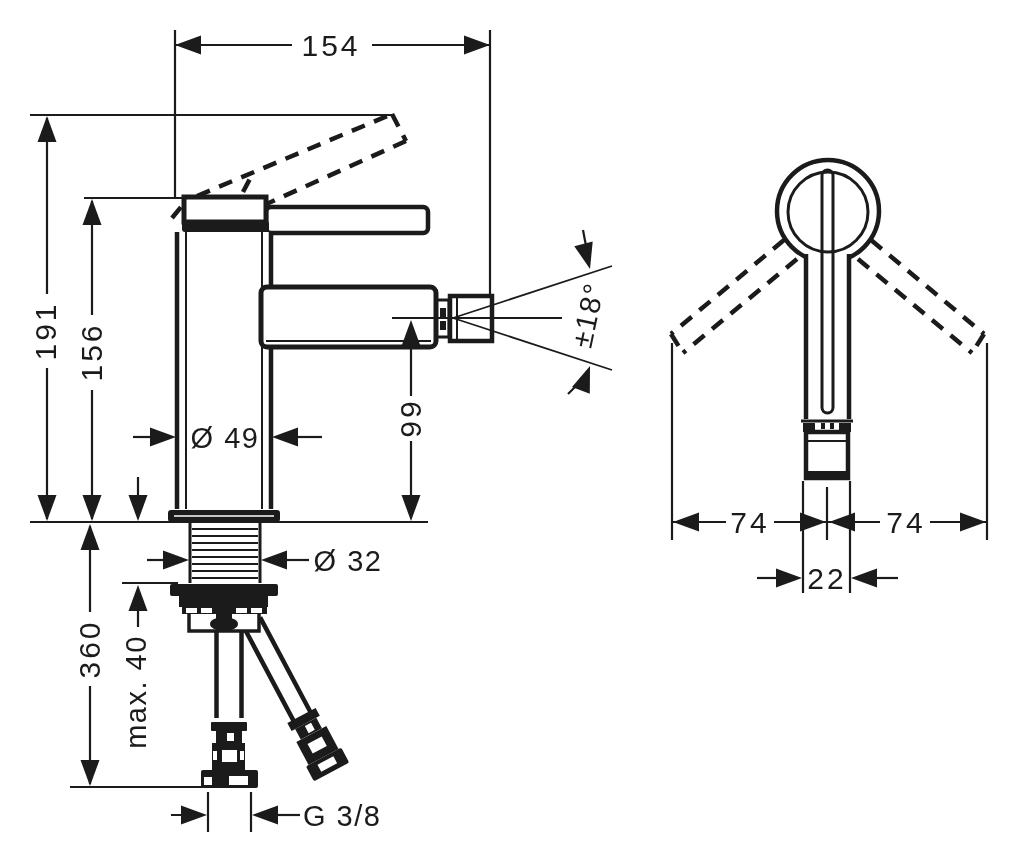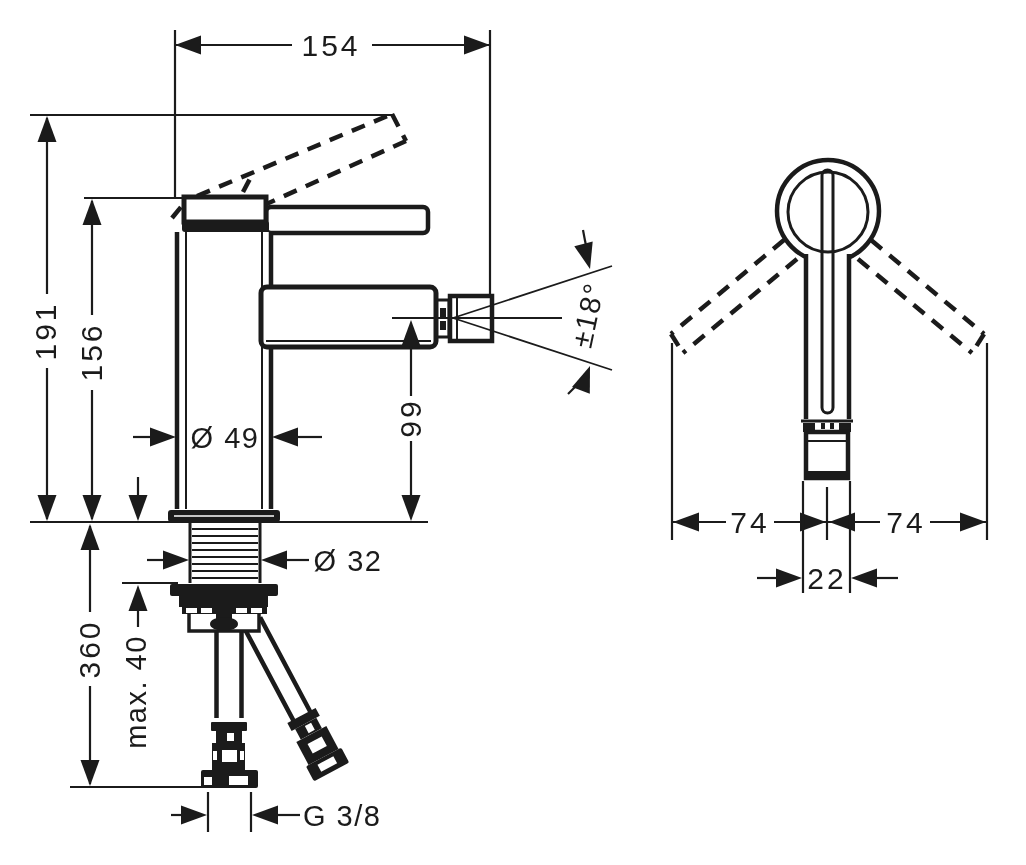--- a/index.html
+++ b/index.html
@@ -1,16 +1,16 @@
 <!DOCTYPE html>
 <html><head>
 <meta charset="utf-8">
 <style>
   html,body{margin:0;padding:0;background:#ffffff;}
-  .stage{position:relative;width:1026px;height:865px;background:#ffffff;overflow:hidden;}
+  .stage{position:relative;width:1026px;height:865px;background:#ffffff;overflow:hidden;border-radius:15px;}
   svg{display:block;}
   
   .ol   {stroke:#1b1b1b;stroke-width:4.5;fill:none;}
   .ol3  {stroke:#1b1b1b;stroke-width:3;fill:none;}
   .ol2  {stroke:#1b1b1b;stroke-width:2;fill:none;}
   .olw  {stroke:#1b1b1b;stroke-width:4.5;fill:#ffffff;}
   .olw5 {stroke:#1b1b1b;stroke-width:5;fill:#ffffff;}
   .olw3 {stroke:#1b1b1b;stroke-width:3;fill:#ffffff;}
   .blk  {fill:#1b1b1b;stroke:none;}
   .wht  {fill:#ffffff;stroke:none;}

